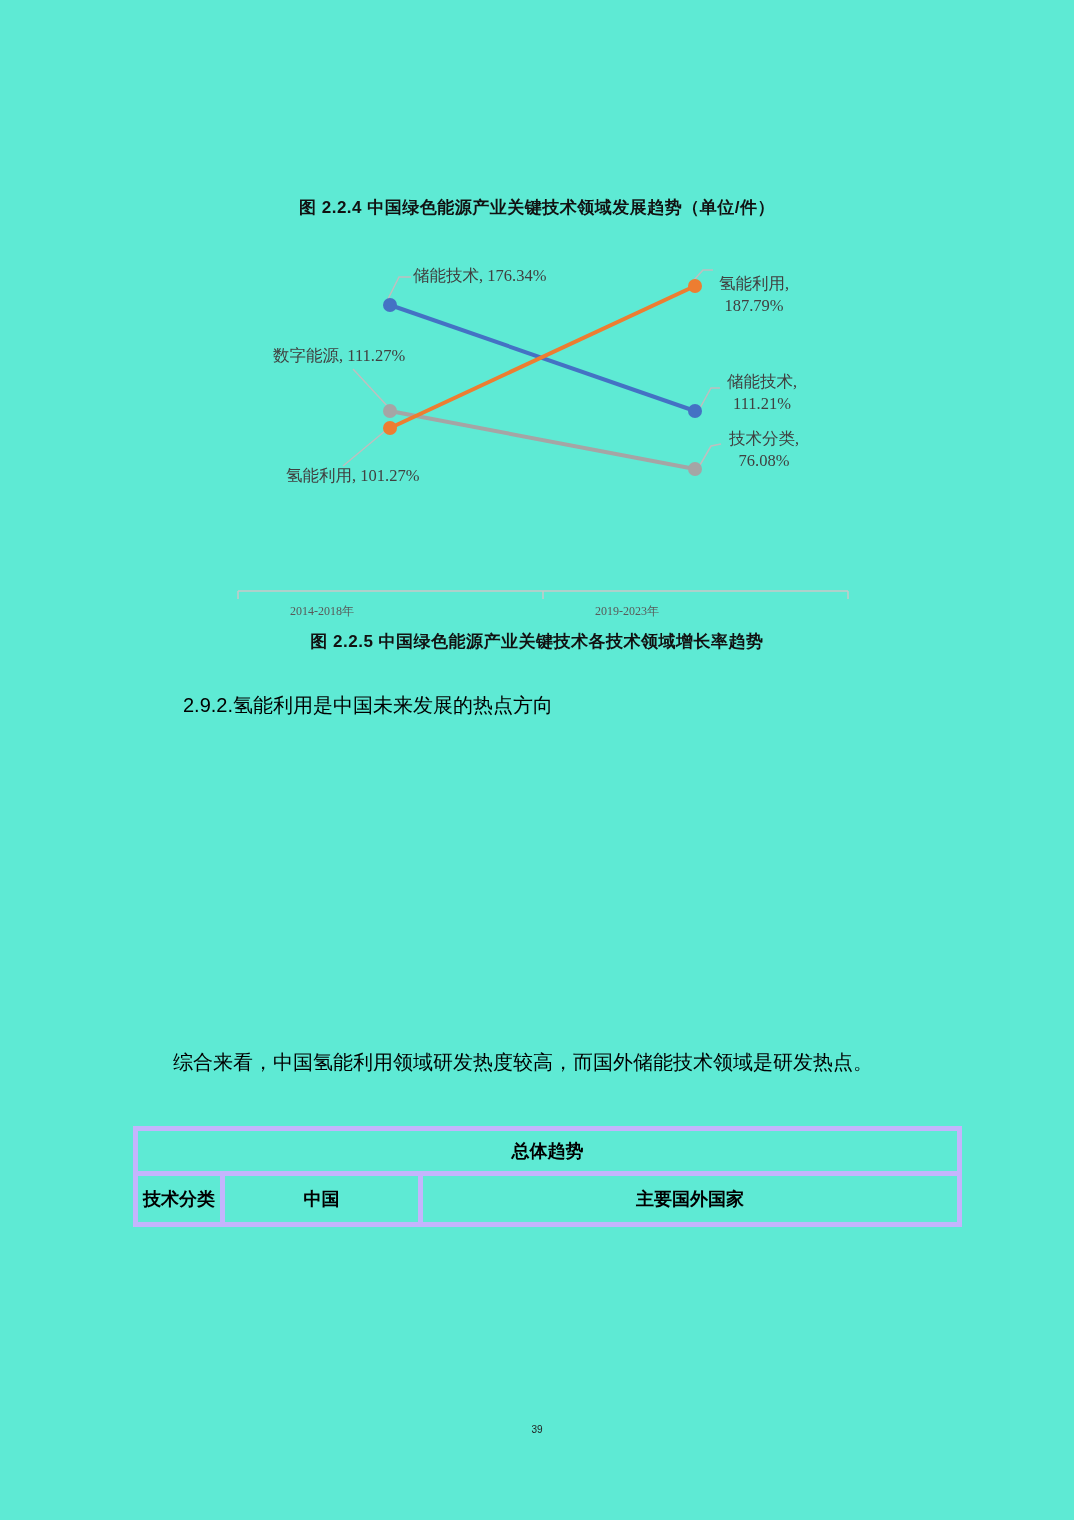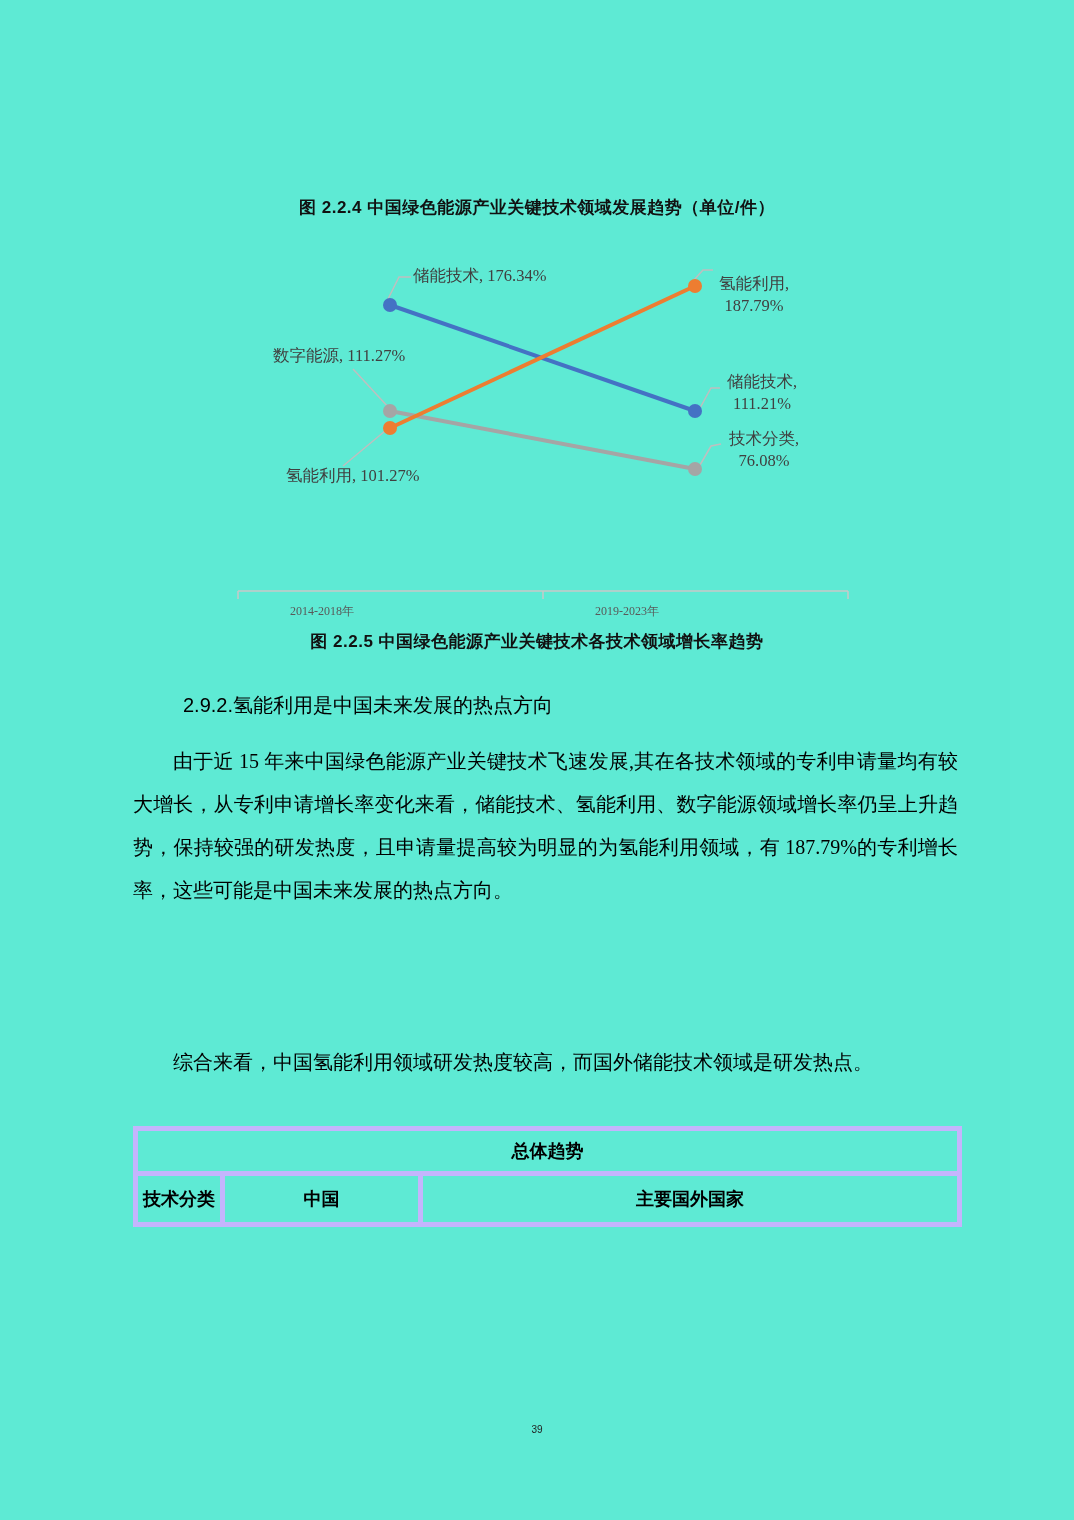--- a/index.html
+++ b/index.html
@@ -157,21 +157,20 @@
     <div class="chart-label" style="left:153px; top:216px;">氢能利用, 101.27%</div>
 
     <div class="axis-label" style="left:157px; top:354px;">2014-2018年</div>
     <div class="axis-label" style="left:462px; top:354px;">2019-2023年</div>
   </div>
 
   <div class="fig-caption" style="top:630px;">图 2.2.5 中国绿色能源产业关键技术各技术领域增长率趋势</div>
 
   <div class="section-heading">2.9.2.氢能利用是中国未来发展的热点方向</div>
 
-  <div class="body-text" style="top:740px;">由于近 15 年来中国绿色能源产业关键技术飞速发展,其在各技术领域的专利申请量均有较大增长，从专利申请增长率变化来看，储能技术、氢能利用、数字能源领域增长率仍呈上升趋势，保持较强的研发热度，且申请量提高较为明显的为氢能利用领域，有 187.79%的专利增长率，这些可能是中国未来发展的热点方向。</div>
   <div class="body-text" style="top:1041px;">综合来看，中国氢能利用领域研发热度较高，而国外储能技术领域是研发热点。</div>
 
 
   <table class="data-table">
     <colgroup>
       <col style="width:87px">
       <col style="width:198px">
       <col style="width:539px">
     </colgroup>
     <tbody>

